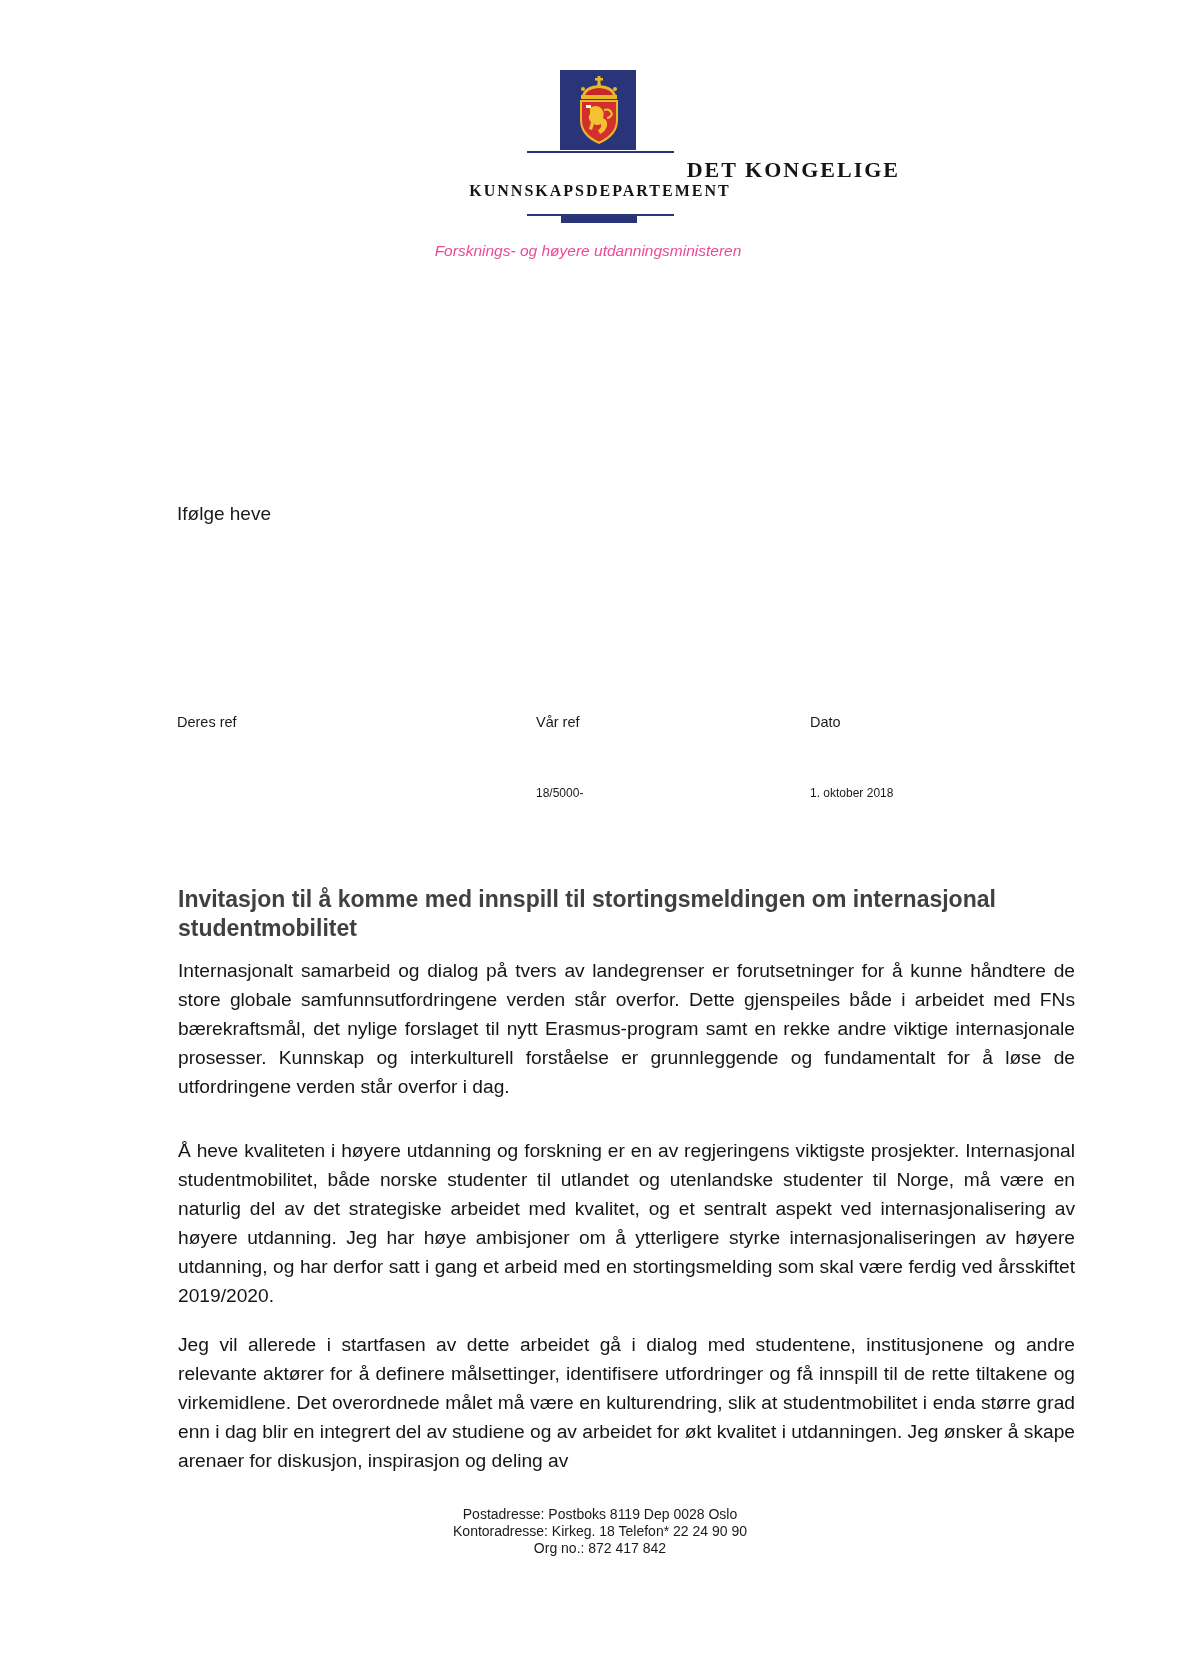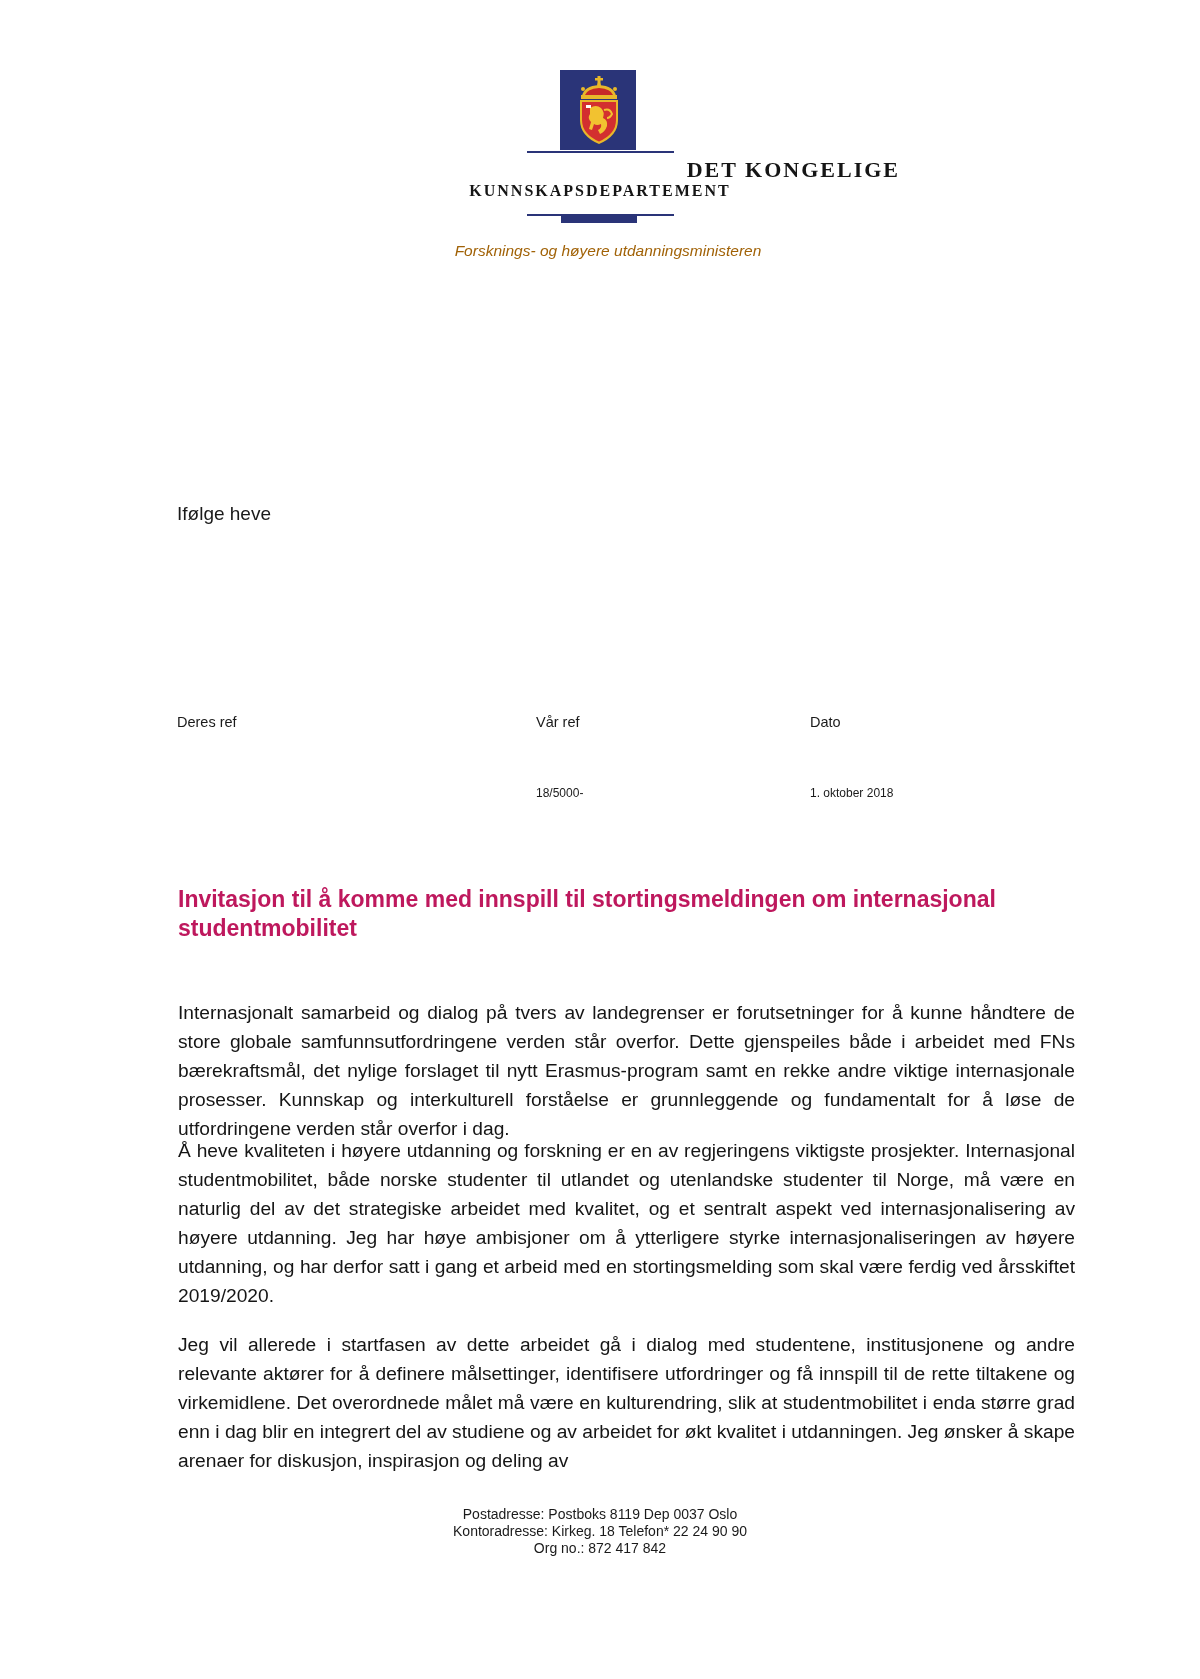--- a/index.html
+++ b/index.html
@@ -21,39 +21,39 @@
 
     .dept-name {
       left: 300px; width: 600px; text-align: center;
       font-family: "Liberation Serif", serif; font-weight: bold;
       color: #151515; letter-spacing: 2px;
     }
     .dept-l1 { top: 157px; font-size: 22px; text-align: right; }
     .dept-l2 { top: 182px; font-size: 16px; }
 
     .minister {
-      left: 308px; width: 600px; top: 242px; text-align: center;
-      font-style: italic; font-size: 15.5px; color: #a16207;
+      left: 288px; width: 600px; top: 242px; text-align: center;
+      font-style: italic; font-size: 15.5px; color: #ec4899;
     }
 
     .recipient { left: 177px; top: 503px; font-size: 19px; }
 
     .ref-label { font-size: 14.5px; top: 714px; }
     .ref-value { font-size: 12px; top: 786px; }
 
     .heading {
       left: 178px; top: 885px; width: 900px;
-      font-weight: bold; font-size: 23px; line-height: 29px; color: #be185d;
+      font-weight: bold; font-size: 23px; line-height: 29px; color: #404040;
     }
 
     .body {
       left: 178px; width: 897px; font-size: 19.2px; line-height: 29px;
       text-align: justify; color: #151515;
     }
-    .p1 { top: 956px; margin-top: 42px; }
+    .p1 { top: 956px; }
     .p2 { top: 1136px; }
     .p3 { top: 1330px; }
 
     .footer {
       left: 300px; width: 600px; text-align: center;
       font-size: 14px; line-height: 17px; top: 1506px; color: #1a1a1a;
     }
   </style>
 </head>
 <body>
@@ -93,16 +93,16 @@
 <div class="abs ref-label" style="left:810px;">Dato</div>
 <div class="abs ref-value" style="left:810px;">1. oktober 2018</div>
 
 <div class="abs heading">Invitasjon til å komme med innspill til stortingsmeldingen om internasjonal studentmobilitet</div>
 
 <div class="abs body p1">Internasjonalt samarbeid og dialog på tvers av landegrenser er forutsetninger for å kunne håndtere de store globale samfunnsutfordringene verden står overfor. Dette gjenspeiles både i arbeidet med FNs bærekraftsmål, det nylige forslaget til nytt Erasmus-program samt en rekke andre viktige internasjonale prosesser. Kunnskap og interkulturell forståelse er grunnleggende og fundamentalt for å løse de utfordringene verden står overfor i dag.</div>
 <div class="abs body p2">Å heve kvaliteten i høyere utdanning og forskning er en av regjeringens viktigste prosjekter. Internasjonal studentmobilitet, både norske studenter til utlandet og utenlandske studenter til Norge, må være en naturlig del av det strategiske arbeidet med kvalitet, og et sentralt aspekt ved internasjonalisering av høyere utdanning. Jeg har høye ambisjoner om å ytterligere styrke internasjonaliseringen av høyere utdanning, og har derfor satt i gang et arbeid med en stortingsmelding som skal være ferdig ved årsskiftet 2019/2020.</div>
 <div class="abs body p3">Jeg vil allerede i startfasen av dette arbeidet gå i dialog med studentene, institusjonene og andre relevante aktører for å definere målsettinger, identifisere utfordringer og få innspill til de rette tiltakene og virkemidlene. Det overordnede målet må være en kulturendring, slik at studentmobilitet i enda større grad enn i dag blir en integrert del av studiene og av arbeidet for økt kvalitet i utdanningen. Jeg ønsker å skape arenaer for diskusjon, inspirasjon og deling av</div>
 
 <div class="abs footer">
-  <div>Postadresse: Postboks 8119 Dep 0037 Oslo</div>
+  <div>Postadresse: Postboks 8119 Dep 0028 Oslo</div>
   <div>Kontoradresse: Kirkeg. 18 Telefon* 22 24 90 90</div>
   <div>Org no.: 872 417 842</div>
 </div>
 
 </body></html>

